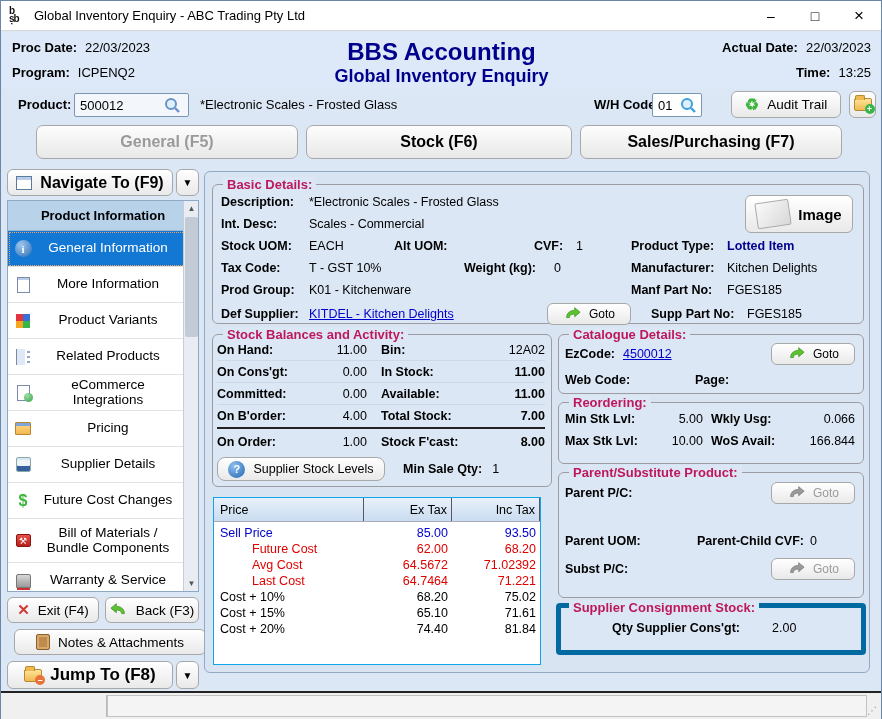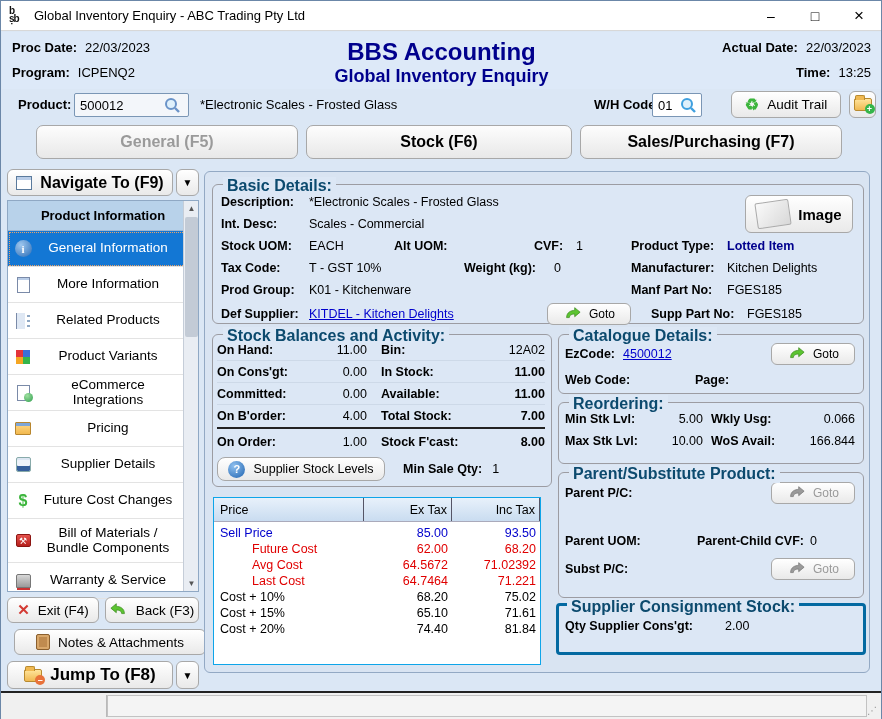--- a/index.html
+++ b/index.html
@@ -49,21 +49,21 @@
   .nav-item.selected { background:#1377d4; color:#fff; outline:1px dotted #e8a268; outline-offset:-2px; }
   .nav-item.tall { height:44px; }
 
   .side-btn { position:absolute; font-size:13.5px; }
   .icon-x { color:#d33a33; font-weight:bold; font-size:15px; }
   .dollar { color:#3cb53c; font-weight:bold; font-size:16px; }
 
   
   #mainpanel { position:absolute; left:203px; top:170px; width:666px; height:502px; background:#d9e4f2; border:1px solid #93a9c4; border-radius:6px; }
   .groupbox { position:absolute; background:#dce7f5; border:1px solid #9c9ca2; border-radius:6px; }
-  .legend { position:absolute; top:-8px; left:10px; background:#dce7f5; padding:0 4px; font-size:16px; font-weight:bold; color:#0c4a6e; }
+  .legend { position:absolute; top:-8px; left:10px; background:#dce7f5; padding:0 4px; font-size:13px; font-weight:bold; color:#be185d; }
   .lbl { font-weight:bold; font-size:12.5px; color:#000; white-space:nowrap; }
   .val { font-size:12.5px; color:#000; white-space:nowrap; }
   .val.b { font-weight:bold; }
   .link { color:#0000cc; text-decoration:underline; font-size:12.5px; }
   .navyval { color:#00008d; font-weight:bold; }
   .frow { display:flex; align-items:center; }
 
   
   .goto-btn { height:22px; width:84px; font-size:12px; border-radius:6px; }
   .goto-btn.disabled { color:#9a9a9a; }
@@ -75,21 +75,21 @@
   .pt-header .c1 { flex:1; padding-left:6px; border-right:1px solid #556; align-self:stretch; display:flex; align-items:center; }
   .pt-header .c2, .pt-header .c3 { width:88px; text-align:right; padding-right:4px; border-right:1px solid #556; align-self:stretch; display:flex; align-items:center; justify-content:flex-end; }
   .pt-row { display:flex; height:16px; font-size:12.5px; align-items:center; }
   .pt-row .c1 { flex:1; padding-left:6px; }
   .pt-row .c2, .pt-row .c3 { width:88px; text-align:right; padding-right:4px; }
   .pt-row.blue { color:#0000cc; }
   .pt-row.red { color:#e00000;margin-left:32px; }
   .row-sep { border-bottom:1px solid #cdd9e8; }
 
   
-  #consignment { border:3px solid #0369a1; border-radius:4px; }
+  #consignment { border:5px solid #0369a1; border-radius:4px;padding-left:45px; }
 
   
   #statusbar { position:absolute; left:0; top:690px; width:880px; height:28px; background:#f0f0f0; border-top:2px solid #222; display:flex; align-items:center; }
   .sb-seg1 { width:106px; height:22px; border-right:1px solid #b9b9b9; }
   .sb-seg2 { flex:1; height:22px; background:#f4f4f4; border:1px solid #c2c2c2; margin-right:14px; }
   .grip { position:absolute; right:2px; bottom:2px; width:12px; height:12px; color:#999; font-size:10px; }
 
   
   .circle-i { width:17px; height:17px; border-radius:50%; background:radial-gradient(circle at 35% 30%, #9ec7ef, #2b6cb5); color:#fff; font-weight:bold; font-size:11px; font-family:"Liberation Serif",serif; display:flex; align-items:center; justify-content:center; }
   .circle-q { width:17px; height:17px; border-radius:50%; background:radial-gradient(circle at 35% 30%, #8fc0ef, #1f63b0); color:#fff; font-weight:bold; font-size:11px; display:flex; align-items:center; justify-content:center; }
@@ -206,29 +206,29 @@
         <span class="nav-text">General Information</span>
       </div>
       <div class="nav-item">
         <span class="icon16">
             <span class="doc"></span>
           </span>
         <span class="nav-text">More Information</span>
       </div>
       <div class="nav-item">
         <span class="icon16">
+            <span class="grid4"></span>
+          </span>
+        <span class="nav-text">Product Variants</span>
+      </div>
+      <div class="nav-item">
+        <span class="icon16">
             <span class="related"></span>
           </span>
         <span class="nav-text">Related Products</span>
-      </div>
-      <div class="nav-item">
-        <span class="icon16">
-            <span class="grid4"></span>
-          </span>
-        <span class="nav-text">Product Variants</span>
       </div>
       <div class="nav-item">
         <span class="icon16">
             <span class="ecom"></span>
           </span>
         <span class="nav-text">eCommerce Integrations</span>
       </div>
       <div class="nav-item">
         <span class="icon16">
             <span class="pricing-ic"></span>

